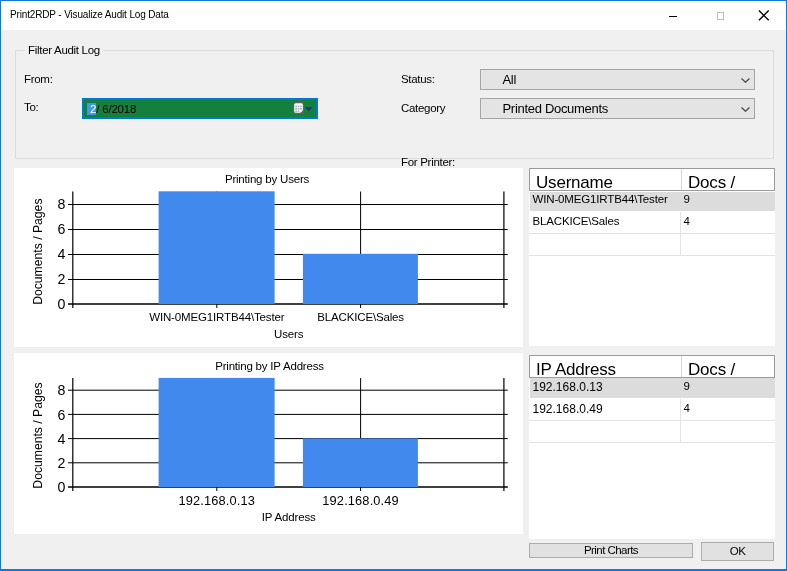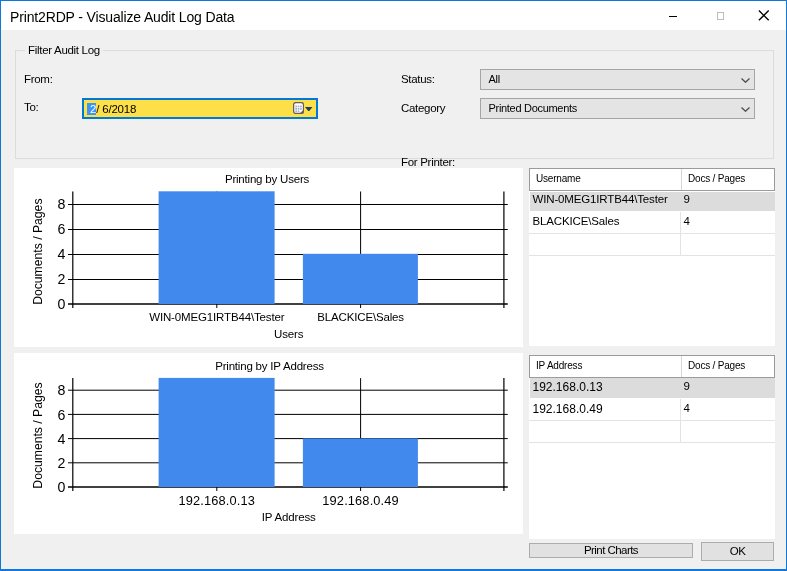--- a/index.html
+++ b/index.html
@@ -2,50 +2,50 @@
 <html><head>
 <meta charset="utf-8">
 <style>
   html,body{margin:0;padding:0;}
   *{box-sizing:border-box;font-family:"Liberation Sans",sans-serif;}
   #win{position:relative;width:787px;height:571px;background:#f0f0f0;
        border:1px solid #1079d8;border-bottom-width:2px;overflow:hidden;}
   .abs{position:absolute;}
   .lbl{position:absolute;font-size:11.5px;letter-spacing:-0.3px;color:#000;white-space:nowrap;}
   .combo{position:absolute;background:#e4e4e4;border:1px solid #a5a5a5;
-         font-size:11px;letter-spacing:-0.3px;color:#000;line-height:19px;padding-left:8px;}
+         font-size:13px;letter-spacing:-0.3px;color:#000;line-height:19px;padding-left:22px;}
   .tbl{position:absolute;background:#fff;}
   .th{position:absolute;left:0;top:0;right:0;height:22px;background:#fff;
-      border:1px solid #9b9b9b;font-size:10px;letter-spacing:-0.2px;}
+      border:1px solid #9b9b9b;font-size:17px;letter-spacing:-0.2px;}
   .row{position:absolute;left:0;right:0;height:21.5px;font-size:11.5px;letter-spacing:-0.15px;
        border-bottom:1px solid #e3e3e3;}
   .cdiv{position:absolute;top:0;bottom:0;width:1px;background:#e3e3e3;}
   .btn{position:absolute;background:#e1e1e1;border:1px solid #acacac;
        font-size:11.5px;letter-spacing:-0.55px;text-align:center;color:#000;}
 </style>
 </head>
 <body>
 <div id="win">
 
   <div class="abs" style="left:0;top:0;right:0;height:29px;background:#fff;"></div>
-  <div class="abs" style="left:9px;top:7.5px;font-size:14px;letter-spacing:-0.15px;white-space:nowrap;">Print2RDP - Visualize Audit Log Data</div>
+  <div class="abs" style="left:9px;top:7.5px;font-size:10px;letter-spacing:-0.15px;white-space:nowrap;">Print2RDP - Visualize Audit Log Data</div>
   <div class="abs" style="left:667.7px;top:14.9px;width:8.8px;height:1.6px;background:#000;"></div>
   <div class="abs" style="left:715.5px;top:11.2px;width:7.4px;height:7.4px;border:1px solid #bdbdbd;"></div>
   <svg class="abs" style="left:756.9px;top:9.3px;" width="12" height="11" viewBox="0 0 12 11">
     <path d="M0.9 0.5 L10.7 10.3 M10.7 0.5 L0.9 10.3" stroke="#000" stroke-width="1.35" fill="none"></path>
   </svg>
 
   <div class="abs" style="left:14px;top:49px;width:759px;height:109px;border:1px solid #dcdcdc;"></div>
   <div class="lbl" style="left:24px;top:43px;background:#f0f0f0;padding:0 3px;">Filter Audit Log</div>
 
   <div class="lbl" style="left:23px;top:72px;">From:</div>
 
   <div class="lbl" style="left:23px;top:100px;">To:</div>
 
-  <div class="abs" style="left:81px;top:97px;width:236px;height:21px;background:#fde047;border:2px solid #0078d7;">
+  <div class="abs" style="left:81px;top:97px;width:236px;height:21px;background:#15803d;border:2px solid #0078d7;">
     <span style="position:absolute;left:3px;top:3px;font-size:11.5px;letter-spacing:-0.2px;"><span style="background:#3d95f5;color:#fff;">&nbsp;2</span>/ 6/2018</span>
     <svg style="position:absolute;left:209px;top:2px;" width="11" height="12" viewBox="0 0 11 12">
       <rect x="0.6" y="0.6" width="9.9" height="10.9" rx="2.2" fill="#fff" stroke="#6a5e57" stroke-width="1.3"></rect>
       <g fill="#9fb0ca">
         <rect x="2.3" y="3.6" width="1.7" height="1.7"></rect>
           <rect x="4.7" y="3.6" width="1.7" height="1.7"></rect>
           <rect x="7.1" y="3.6" width="1.7" height="1.7"></rect>
         <rect x="2.3" y="6" width="1.7" height="1.7"></rect>
           <rect x="4.7" y="6" width="1.7" height="1.7"></rect>
           <rect x="7.1" y="6" width="1.7" height="1.7"></rect>

